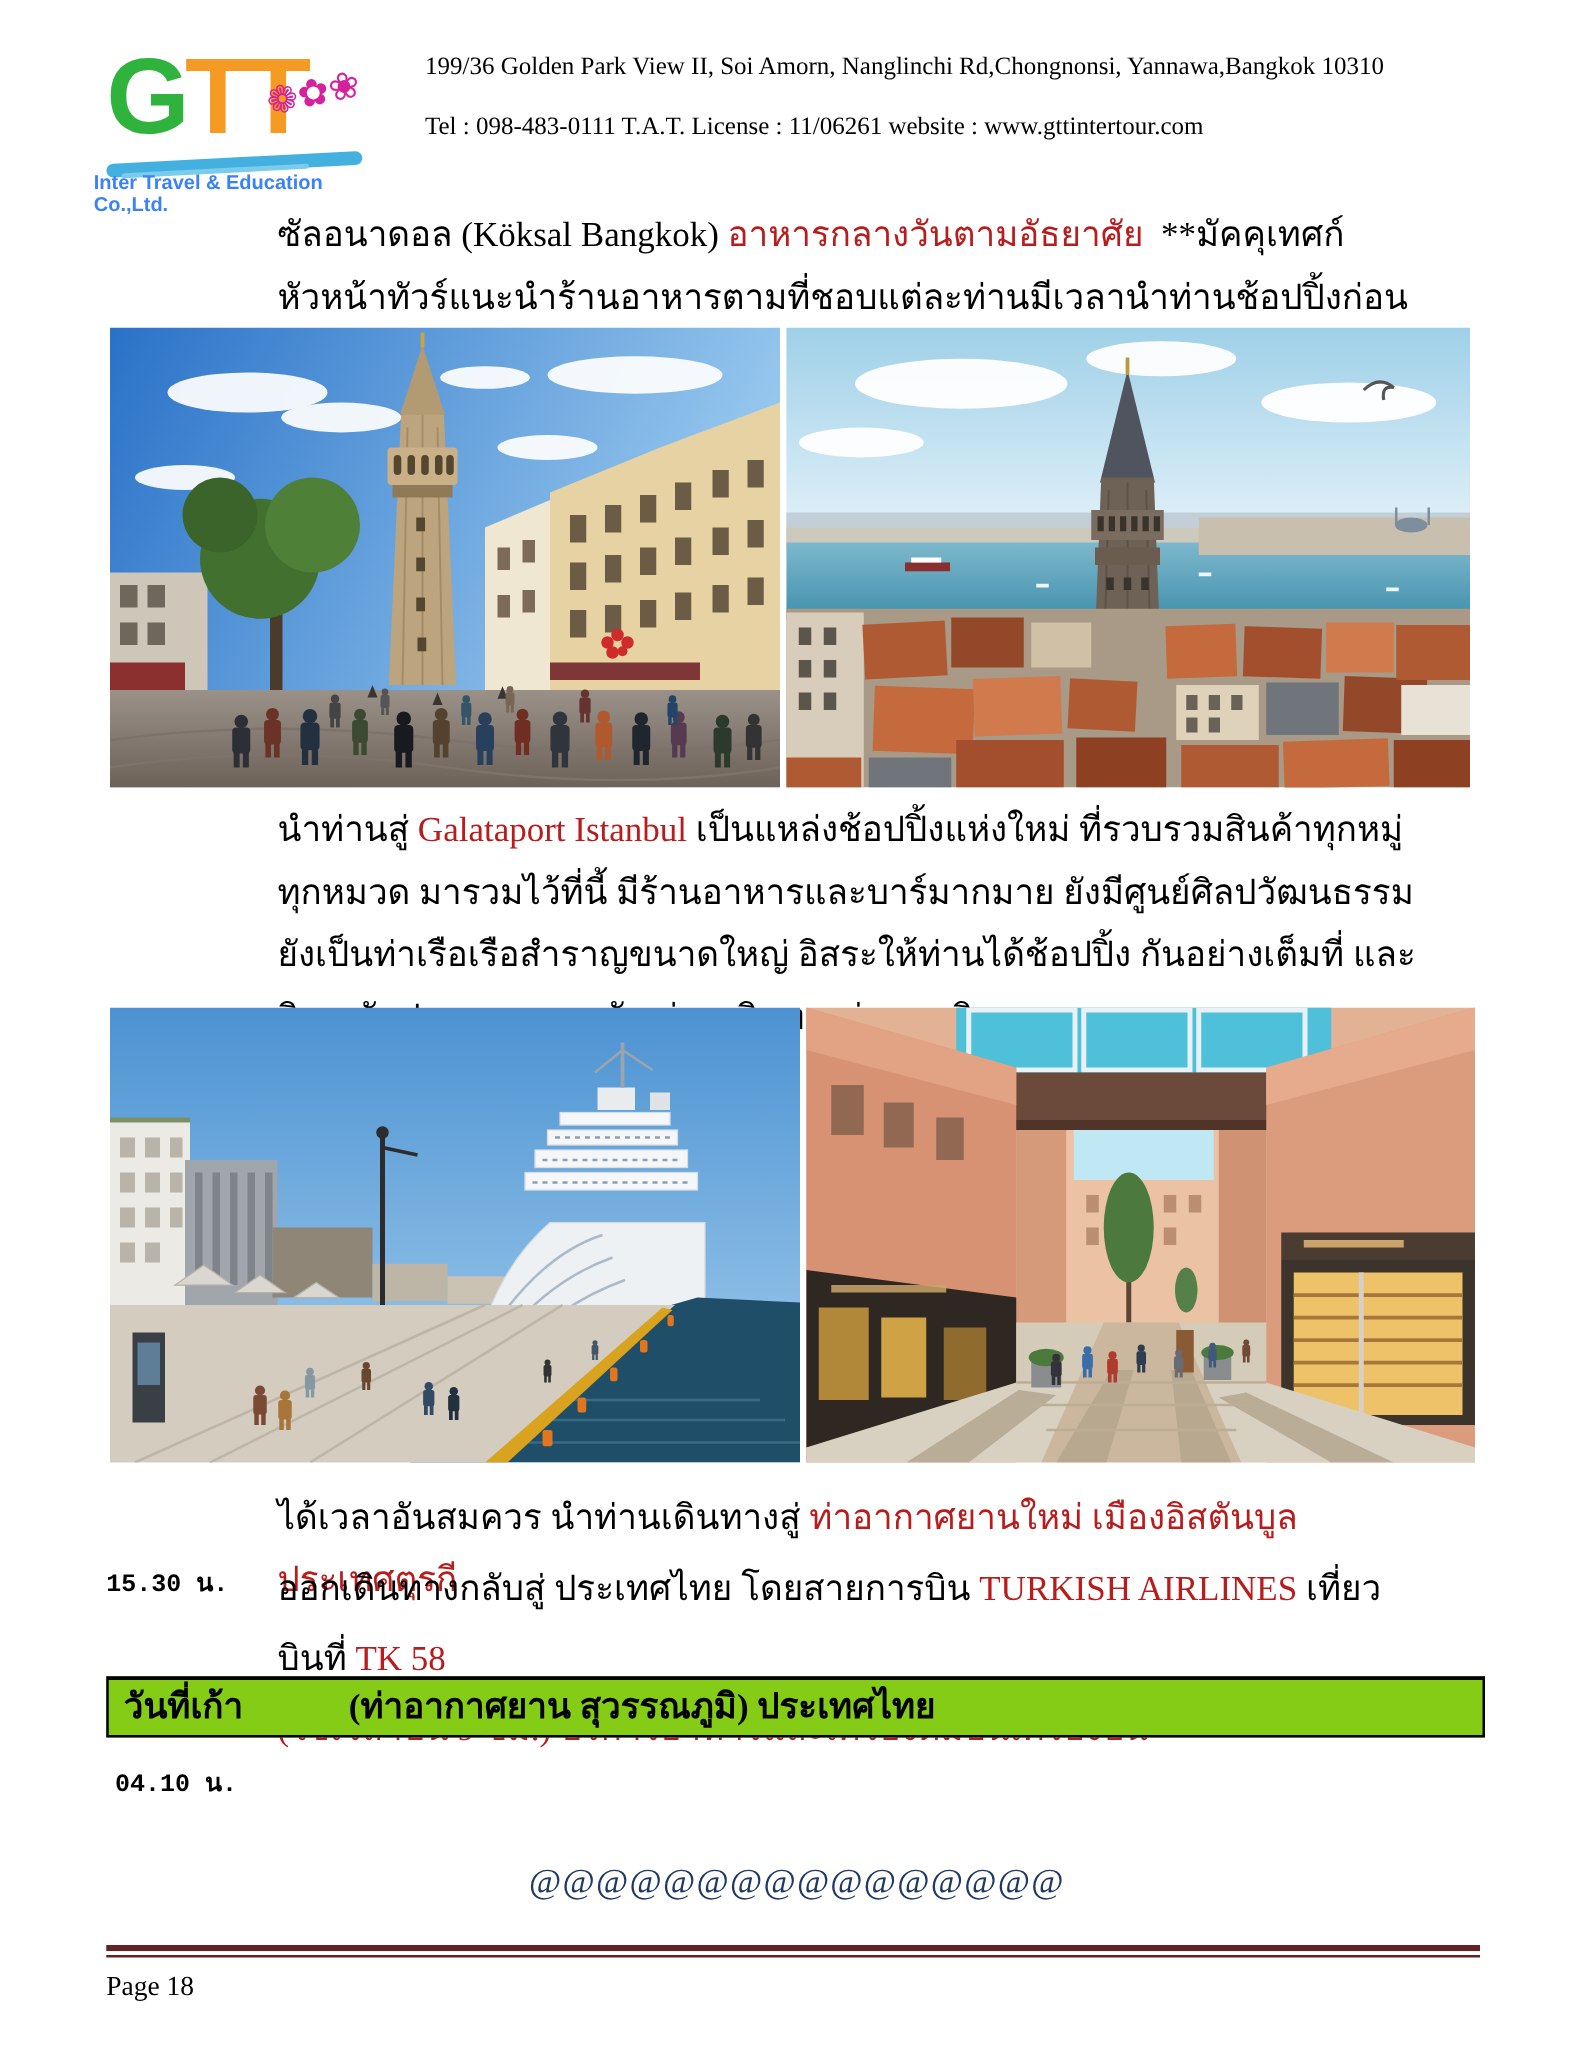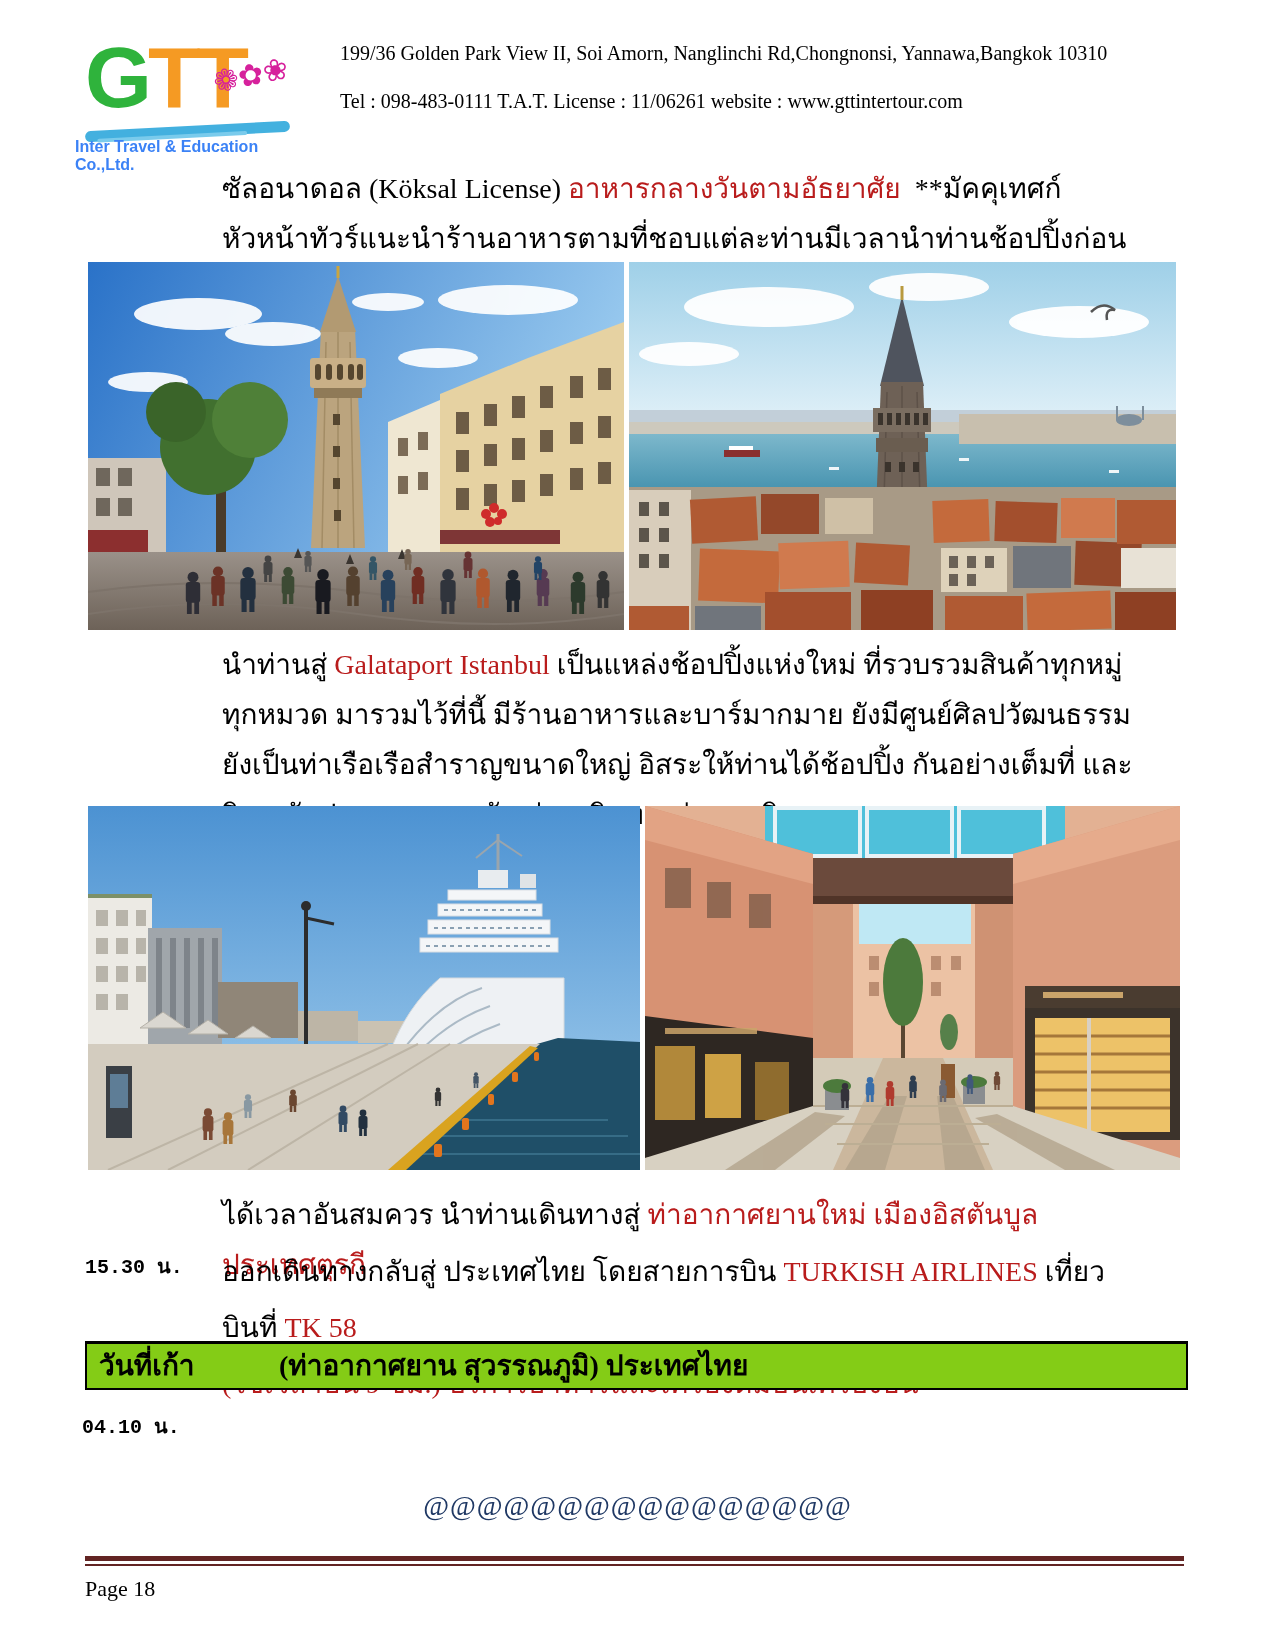--- a/index.html
+++ b/index.html
@@ -59,21 +59,21 @@
   <div class="abs logo-wrap">
     <div class="logo-letters"><span class="logo-g">G</span><span class="logo-tt">TT</span></div>
     <div class="logo-flowers">❁✿❀</div>
     <div class="logo-brush"></div>
     <div class="logo-tagline">Inter Travel &amp; Education Co.,Ltd.</div>
   </div>
   <div class="abs hdr-line" style="top:42px;">199/36 Golden Park View II, Soi Amorn, Nanglinchi Rd,Chongnonsi, Yannawa,Bangkok 10310</div>
   <div class="abs hdr-line" style="top:90px;">Tel : 098-483-0111 T.A.T. License : 11/06261 website : www.gttintertour.com</div>
 
   <div class="abs thai" style="left:222px;top:164px;width:916px;">
-    <span class="run">ซัลอนาดอล (Köksal License) </span><span class="run red">อาหารกลางวันตามอัธยาศัย</span><span class="run">  **มัคคุเทศก์หัวหน้าทัวร์แนะนำร้านอาหารตามที่ชอบแต่ละท่านมีเวลานำท่านช้อปปิ้งก่อนกลับ</span>
+    <span class="run">ซัลอนาดอล (Köksal Bangkok) </span><span class="run red">อาหารกลางวันตามอัธยาศัย</span><span class="run">  **มัคคุเทศก์หัวหน้าทัวร์แนะนำร้านอาหารตามที่ชอบแต่ละท่านมีเวลานำท่านช้อปปิ้งก่อนกลับ</span>
   </div>
 
   <svg class="abs photo" style="left:88px;top:262px;" width="536" height="368" viewBox="0 0 536 368" preserveAspectRatio="none">
     <defs>
       <linearGradient id="skyA" x1="0" y1="0" x2="1" y2="0.35">
         <stop offset="0" stop-color="#2a72c8"></stop>
           <stop offset="1" stop-color="#9dcdf0"></stop>
       </linearGradient>
       <linearGradient id="gndA" x1="0" y1="0" x2="0" y2="1">
         <stop offset="0" stop-color="#9a9189"></stop>
@@ -506,21 +506,21 @@
     <span class="run">ออกเดินทางกลับสู่ ประเทศไทย โดยสายการบิน </span><span class="run red">TURKISH AIRLINES</span><span class="run"> เที่ยวบินที่ </span><span class="run red">TK 58</span>
     <br>
     <span class="run red">(ใช้เวลาบิน 9 ชม.) บริการอาหารและเครื่องดื่มบนเครื่องบิน</span>
   </div>
 
   <div class="abs banner">
     <span class="b1">วันที่เก้า</span>
     <span class="b2">(ท่าอากาศยาน สุวรรณภูมิ) ประเทศไทย</span>
   </div>
 
-  <div class="abs time" style="left:82px;top:1410px;">04.10 น.</div>
+  <div class="abs time" style="left:92px;top:1410px;">04.10 น.</div>
 
   <div class="abs atsep">@@@@@@@@@@@@@@@@</div>
 
   <div class="abs footrule">
     <div class="thick"></div>
     <div class="gap"></div>
     <div class="thin"></div>
   </div>
   <div class="abs footer-row">
     <span>Page 18</span>

